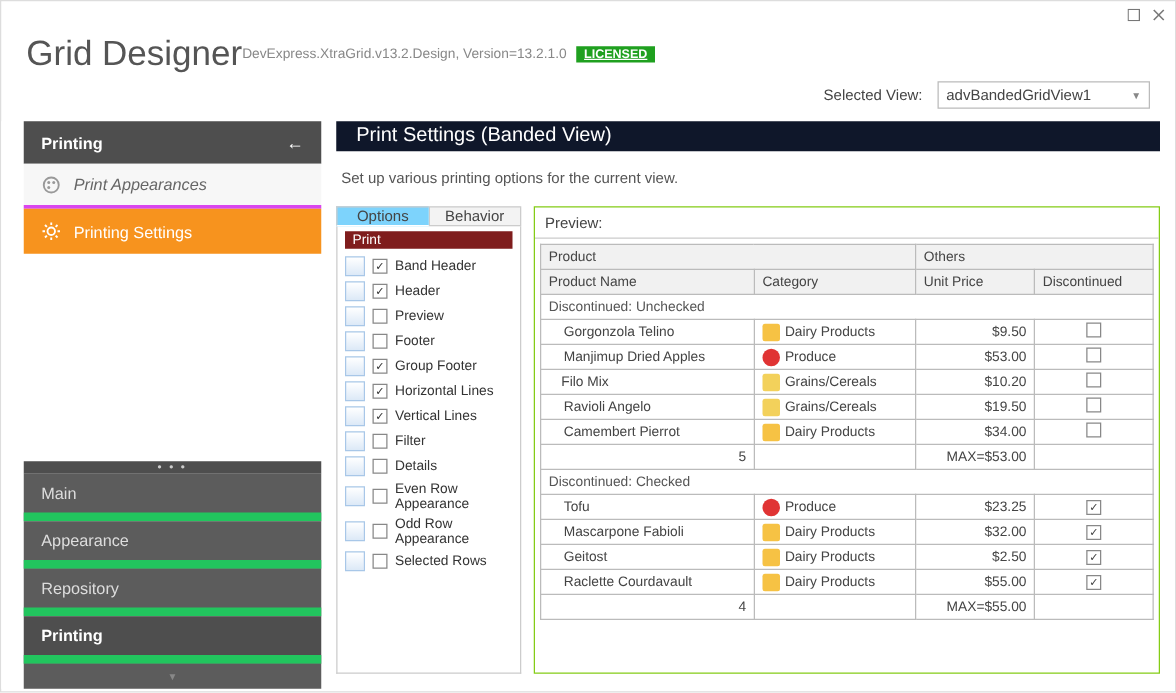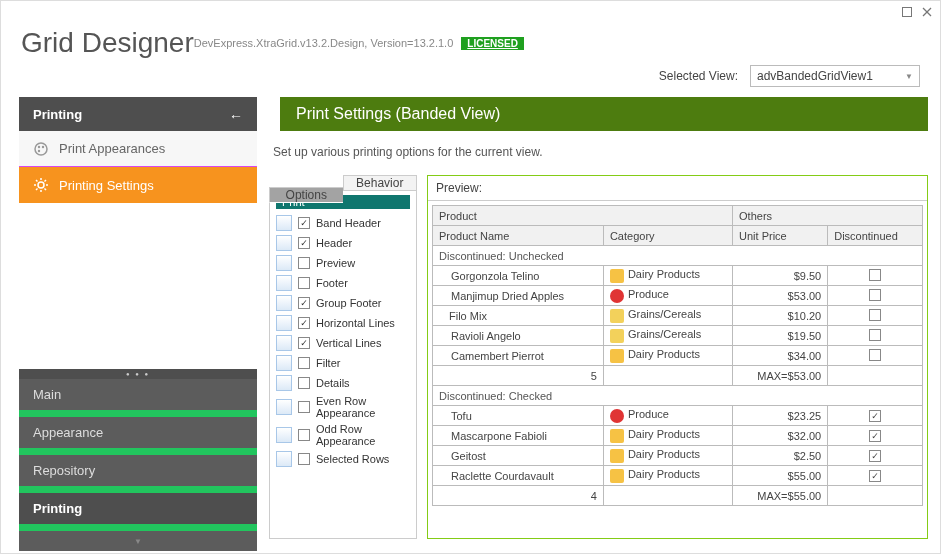--- a/index.html
+++ b/index.html
@@ -11,38 +11,38 @@
   .assembly { font-size:11px; color:#888; margin-right:8px; }
   .license-badge { background:#1fa01f; color:#fff; font-size:10px; font-weight:bold; padding:1px 6px;text-decoration:underline; }
   .selview-row { width:100%; display:flex; justify-content:flex-end; align-items:center; margin-top:6px; gap:12px;}
   .selview-label { font-size:12px; color:#444; }
   .selview-combo { width:170px; height:22px; border:1px solid #bbb; display:flex; align-items:center; justify-content:space-between; padding:0 6px; background:#fff; cursor:pointer;}
   .chevron { font-size:8px; color:#888; }
   .body { display:flex; height: calc(554px - 22px - 78px); }
   .sidebar { width:256px; background:#fff; display:flex; flex-direction:column; padding-left:18px;}
   .side-group-header { background:#4e4e4e; color:#fff; height:34px; display:flex; align-items:center; justify-content:space-between; padding:0 14px; font-size:13px; font-weight:600;}
   .side-item { height:36px; display:flex; align-items:center; padding:0 14px; gap:10px; font-size:13px; cursor:pointer;}
-  .side-item.light { background:#f7f7f7; color:#666; border-bottom:1px solid #d946ef;}
+  .side-item.light { background:#f7f7f7; color:#666; border-bottom:3px solid #d946ef;font-style:italic;}
   .side-item.orange { background:#f7931e; color:#fff;}
   .side-divider { background:#4e4e4e; height:10px; display:flex; align-items:center; justify-content:center; color:#ccc; font-size:6px; letter-spacing:2px;}
   .side-category { background:#5c5c5c; color:#ddd; height:38px; display:flex; align-items:center; padding:0 14px; font-size:13px; cursor:pointer; border-bottom:7px solid #22c55e;}
   .side-category.current { color:#fff; font-weight:600; background:#4e4e4e;}
   .side-expand { background:#5c5c5c; height:20px; display:flex; align-items:center; justify-content:center; color:#ccc; cursor:pointer;}
   .icon { width:16px; height:16px; display:inline-flex; align-items:center; justify-content:center; }
   .back-arrow { color:#fff; font-size:14px; }
   .main { flex:1; padding: 0 12px 12px 12px; display:flex; flex-direction:column;}
-  .page-header { background:#4d7c0f; color:#fff; height:34px; display:flex; align-items:center; padding:0 16px; font-size:16px; font-weight:300;margin-left:11px;}
+  .page-header { background:#0f172a; color:#fff; height:24px; display:flex; align-items:center; padding:0 16px; font-size:16px; font-weight:300;}
   .page-desc { font-size:12px; color:#555; padding:14px 4px 16px 4px;}
   .panels { display:flex; gap:10px; flex:1; min-height:0;}
   .options-panel { width:148px; border:1px solid #ccc; display:flex; flex-direction:column;}
   .tab { flex:1; display:flex; align-items:center; justify-content:center; font-size:12px; border:1px solid #ccc; border-bottom:1px solid #ccc; background:#f3f3f3; cursor:pointer;}
-  .tab.active { background:#a3a3a3; border-bottom:1px solid #fff; position:relative; top:12px;}
+  .tab.active { background:#7dd3fc; border-bottom:1px solid #fff; position:relative; top:0;}
   .tabs-wrap { display:flex; }
   .options-body { flex:1; overflow:auto; padding:4px 6px;}
-  .options-group-label { background:#0f766e; color:#fff; padding:1px 6px; font-size:11px; margin-bottom:4px;}
+  .options-group-label { background:#7f1d1d; color:#fff; padding:1px 6px; font-size:11px; margin-bottom:4px;}
   .opt-row { display:flex; align-items:center; gap:6px; padding:2px 0; min-height:20px;}
   .opt-icon { width:16px; height:16px; border:1px solid #a8c7e8; background:linear-gradient(#fff,#dce9f7); flex-shrink:0;}
   .opt-check { width:12px; height:12px; border:1px solid #888; display:flex; align-items:center; justify-content:center; font-size:9px; color:#333; flex-shrink:0; cursor:pointer; background:#fff;}
   .opt-label { font-size:11px; color:#333; line-height:1.1;}
   .preview-panel { flex:1; border:1px solid #84cc16; display:flex; flex-direction:column; min-width:0;}
   .preview-title { padding:5px 8px; font-size:12px; border-bottom:1px solid #ccc;}
   .grid { flex:1; overflow:auto; padding:4px;}
   table.gridtbl { border-collapse:collapse; width:100%; font-size:11px;}
   table.gridtbl th, table.gridtbl td { border:1px solid #bbb; padding:2px 6px; text-align:left; height:20px; background:#fff;}
   table.gridtbl th { background:#f1f1f1; font-weight:normal; color:#444;}

